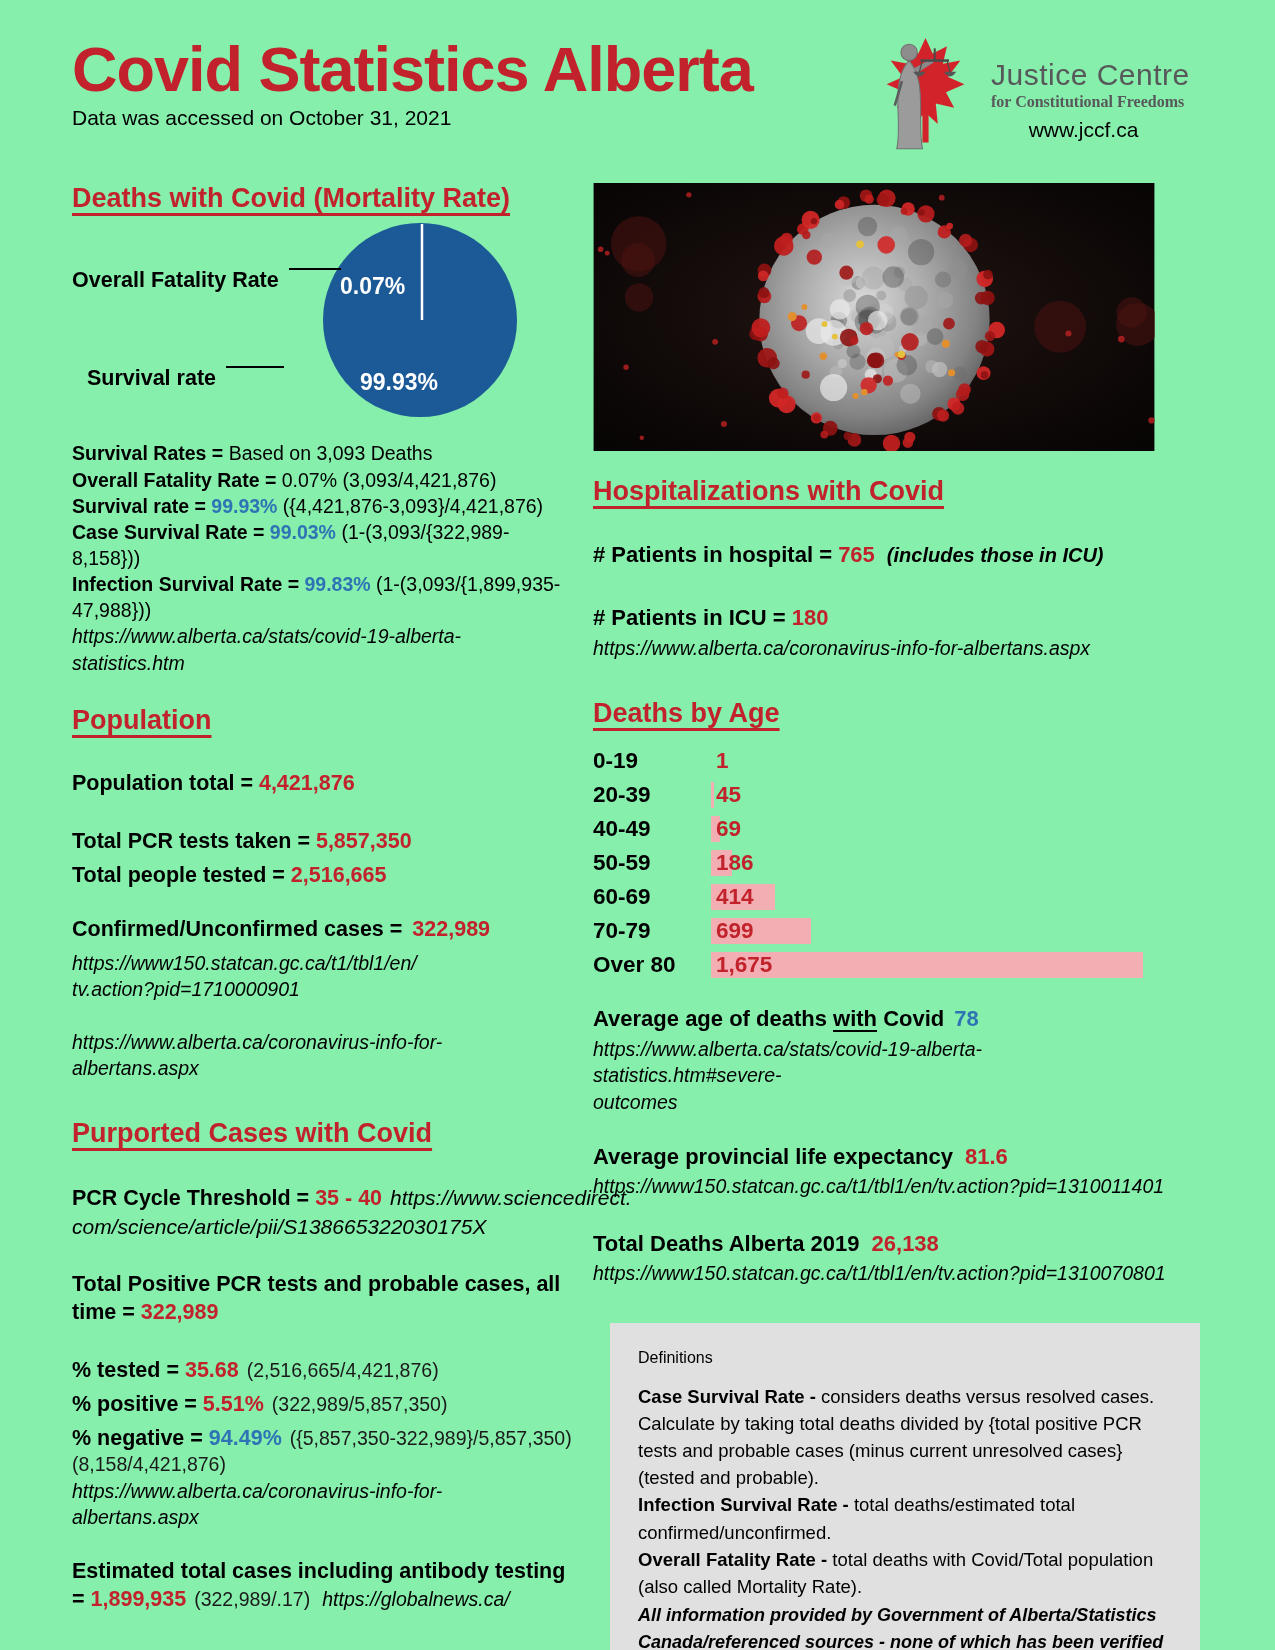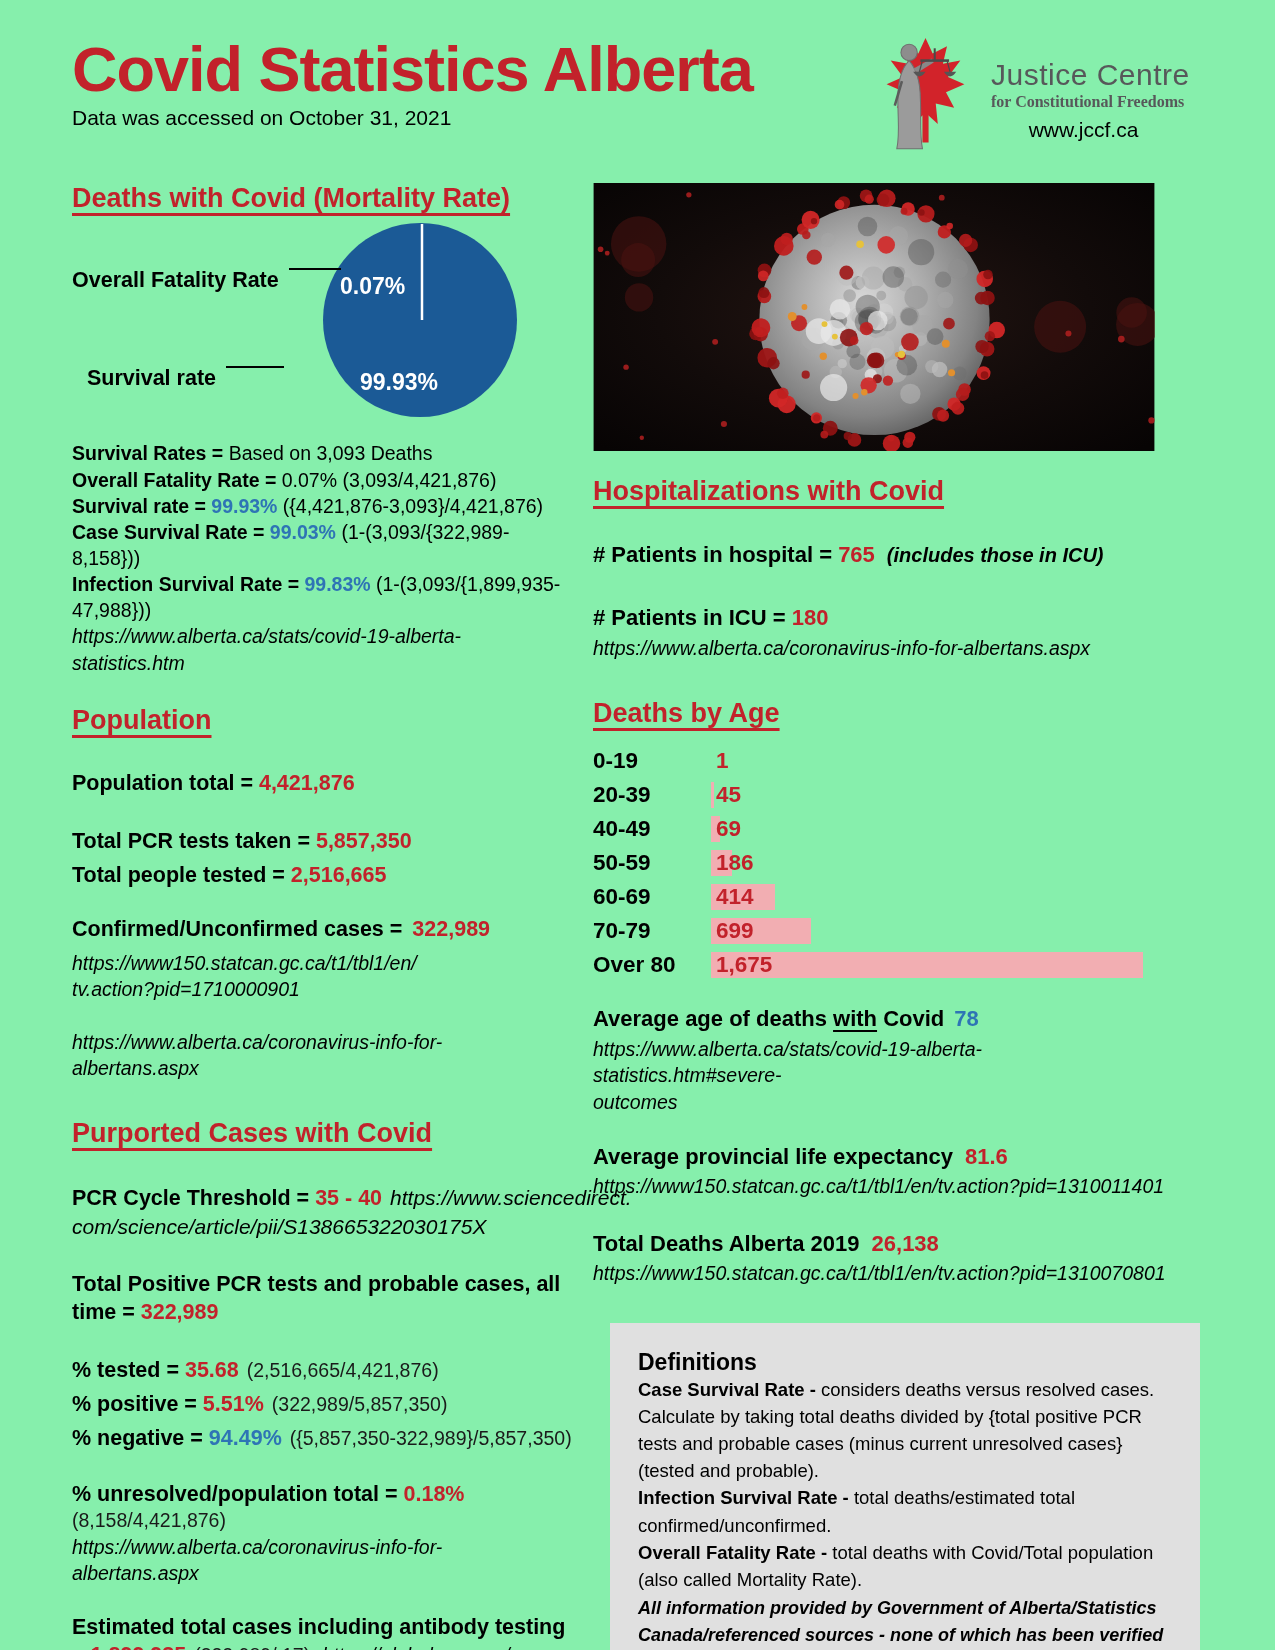--- a/index.html
+++ b/index.html
@@ -64,21 +64,21 @@
   .age-cell{position:relative;flex:1;height:28px}
   .age-bar{position:absolute;left:0;top:1px;height:26px;background:var(--pink)}
   .age-value{position:absolute;left:5px;top:0;line-height:28px;color:var(--red);font-weight:bold;font-size:22.5px}
 
   .stat-lg{font-size:22px;font-weight:bold;line-height:1.3}
   .itnote{font-style:italic;font-weight:bold;font-size:20px}
   .underl{text-decoration:underline;text-underline-offset:4px;text-decoration-thickness:2px}
 
   
   .defs-box{margin-top:36px;margin-left:17px;width:590px;background:var(--gray);padding:26px 28px 24px 28px}
-  .defs-title{font-size:23px;font-weight:bold;margin-bottom:0}
+  .defs-title{font-size:16px;font-weight:normal;margin-bottom:16px}
   .def-item{font-size:18.5px;line-height:1.47;font-weight:normal}
   .defs-disclaimer{font-size:18px;line-height:1.5;font-style:italic;font-weight:bold;margin-top:2px}
 </style>
 </head>
 <body>
 
 <div class="page">
 
   <div class="header">
     <h1 class="title">Covid Statistics Alberta</h1>
@@ -172,23 +172,20 @@
     <div class="stat nowrap mt30">
       <span>% tested = </span><span class="vred">35.68</span><span class="formula ml8">(2,516,665/4,421,876)</span>
     </div>
     <div class="stat nowrap mt6">
       <span>% positive = </span><span class="vred">5.51%</span><span class="formula ml8">(322,989/5,857,350)</span>
     </div>
     <div class="stat nowrap mt6">
       <span>% negative = </span><span class="vblue">94.49%</span><span class="formula ml8">({5,857,350-322,989}/5,857,350)</span>
     </div>
 
-    <div class="stat nowrap mt28">
-      <span>% unresolved/population total = </span><span class="vred">0.18%</span>
-    </div>
     <div class="formula">(8,158/4,421,876)</div>
     <div class="url mt2">https://www.alberta.ca/coronavirus-info-for-albertans.aspx</div>
 
     <div class="stat nowrap mt28">Estimated total cases including antibody testing</div>
     <div class="stat nowrap">
       <span>= </span><span class="vred">1,899,935</span><span class="formula ml8">(322,989/.17)</span><span class="url ml12">https://globalnews.ca/</span>
     </div>
 
   </div>
 

